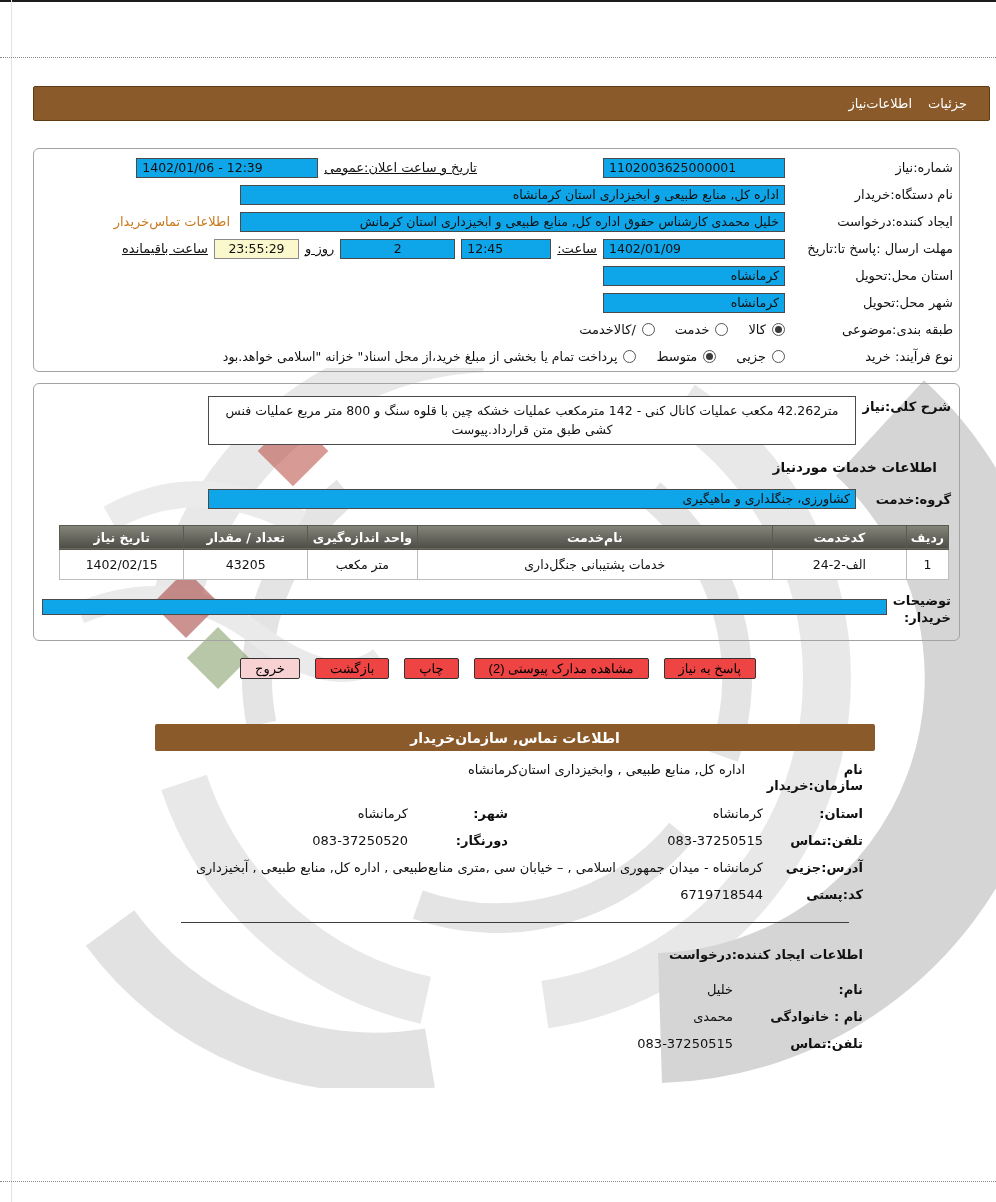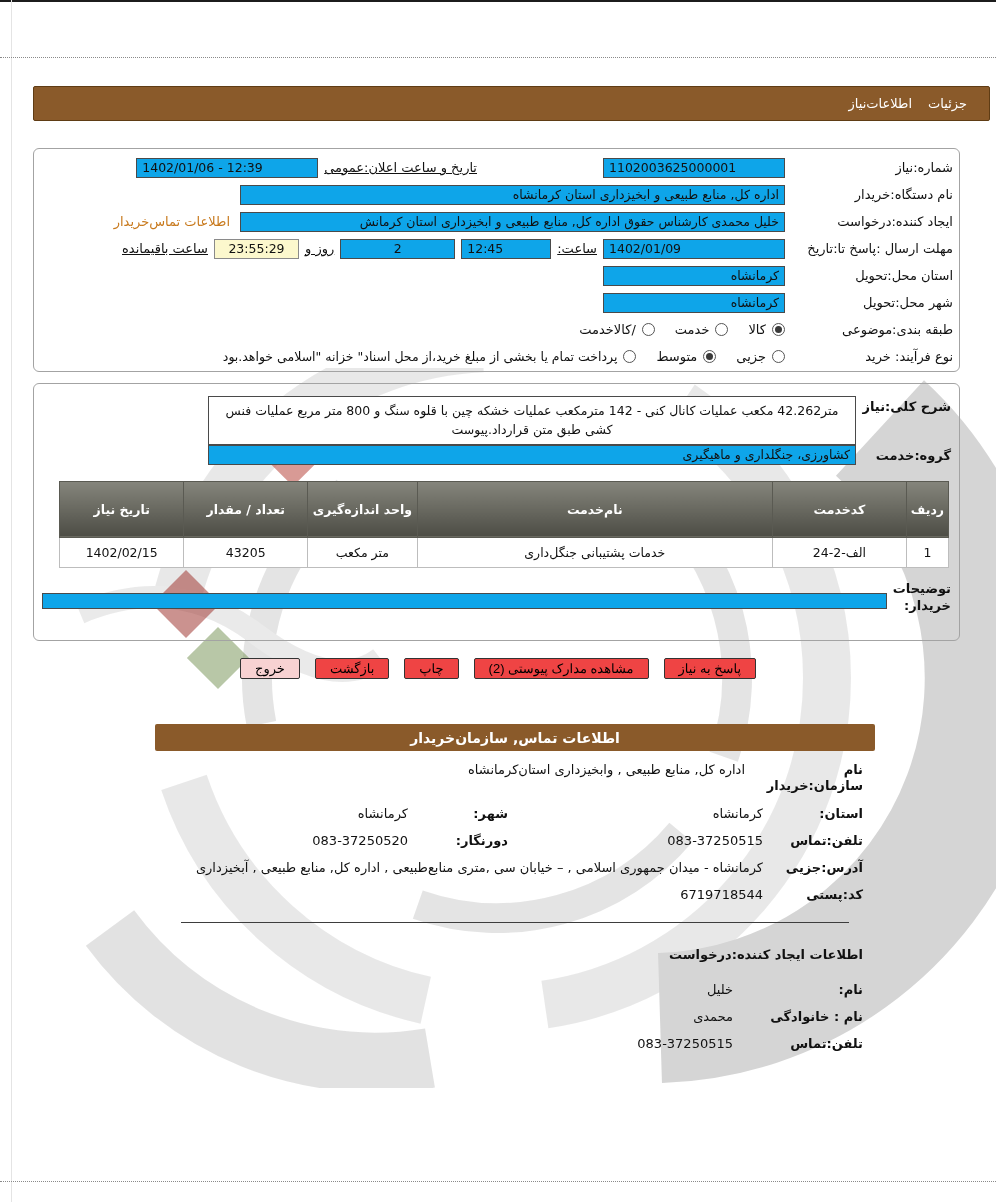--- a/index.html
+++ b/index.html
@@ -58,24 +58,24 @@
   .blbl{width:95px;font-weight:bold;flex-shrink:0;padding-top:3px;}
   .descbox{
     width:648px;min-height:44px;border:1px solid #4a4a4a;background:#fff;
     font-size:12.5px;text-align:center;padding:4px 10px;box-sizing:border-box;line-height:1.55;
   }
   .subhead{font-weight:bold;font-size:13.5px;margin:14px 14px 14px 0;}
   .grpbox{width:648px;}
   table.svc{border-collapse:collapse;width:890px;margin:16px 2px 0 0;font-size:12.5px;}
   .svc th{
     background:linear-gradient(#85857c,#4d4d45);color:#fff;font-weight:bold;
-    height:23px;border:1px solid #5a5a52;padding:16px 4px;font-size:12.5px;
+    height:23px;border:1px solid #5a5a52;padding:0 4px;font-size:12.5px;
   }
   .svc td{background:#fff;height:29px;text-align:center;border:1px solid #bdbdbd;padding:0 4px;}
-  .notes{display:flex;align-items:center;margin-top:12px;}
+  .notes{display:flex;align-items:flex-start;margin-top:12px;}
   .notes .nl{width:64px;font-weight:bold;line-height:1.35;flex-shrink:0;}
   .notes .box{flex:1;height:16px;margin-top:7px;}
   
   .btns{top:658px;left:0;width:996px;display:flex;justify-content:center;gap:15px;z-index:2;}
   .btn{
     height:21px;background:#ef4444;border:1px solid #333;border-radius:2px;
     display:flex;align-items:center;padding:0 14px;font-size:13px;cursor:pointer;box-sizing:border-box;white-space:nowrap;
   }
   .btn.exit{background:#f8d2d2;}
   
@@ -200,20 +200,21 @@
 
 </div>
 
 <div class="abs panel fs2">
 
   <div class="frow">
     <span class="blbl">شرح کلی:نیاز</span>
     <div class="descbox">متر42.262 مکعب عملیات کانال کنی - 142 مترمکعب عملیات خشکه چین با قلوه سنگ و 800 متر مربع عملیات فنس کشی طبق متن قرارداد.پیوست</div>
   </div>
 
+  <div class="subhead">اطلاعات خدمات موردنیاز</div>
 
   <div class="frow">
     <span class="blbl">گروه:خدمت</span>
     <div class="box grpbox">کشاورزی، جنگلداری و ماهیگیری</div>
   </div>
 
   <table class="svc">
     <colgroup>
       <col style="width:35px;">
         <col style="width:135px;">

